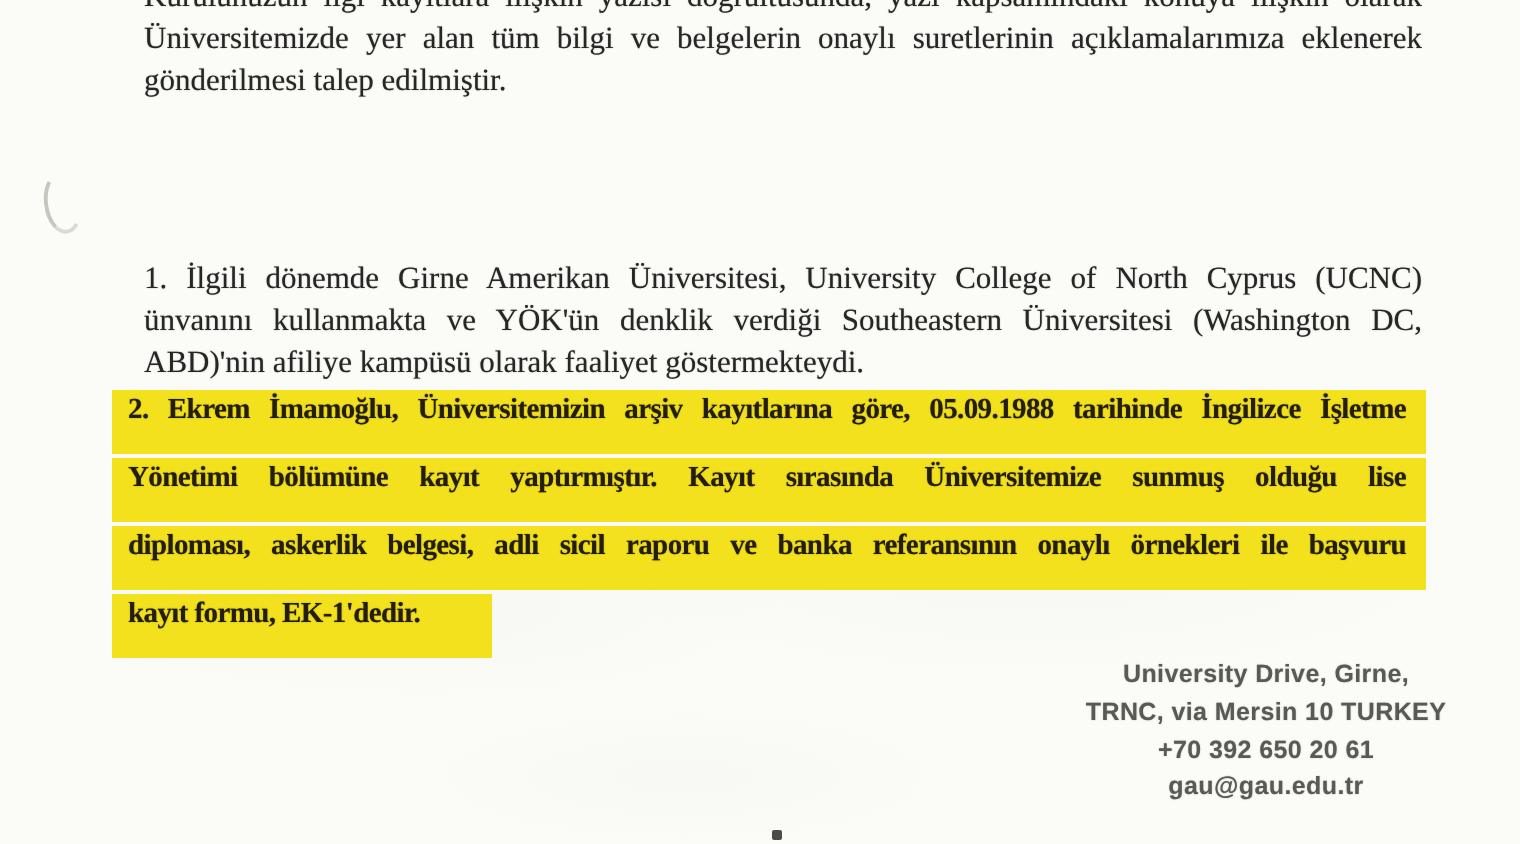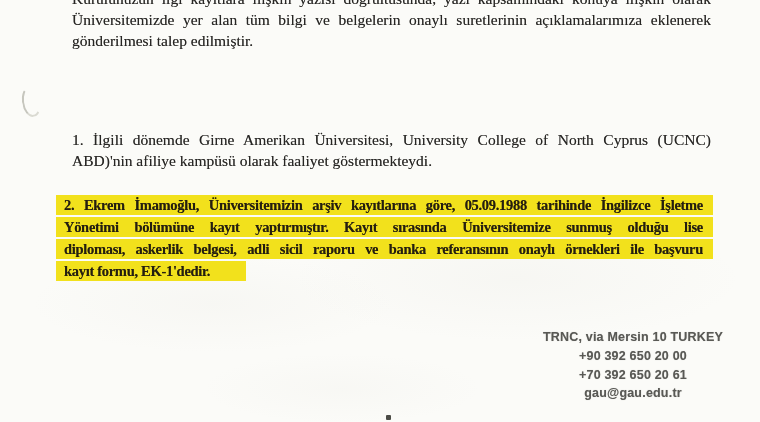--- a/index.html
+++ b/index.html
@@ -21,21 +21,21 @@
   .tline.short { text-align:center; text-align-last:left; white-space:nowrap; }
   .p1 { top:-12px; }
   .p2 { top:59px; }
   .p3 { top:129px; }
   .hl-para {
     position:absolute; left:56px; top:195px; width:657px;
     font-size:14.5px; font-weight:bold; letter-spacing:-0.3px;
     color:#241e10; text-shadow:0 0 .6px rgba(48,40,20,.6);
   }
   .hl-line {
-    height:20px; line-height:20px; margin-bottom:2px;
+    height:32px; line-height:20px; margin-bottom:2px;
     background:#f2e11c;
     padding:0 10px 0 8px;
     text-align:justify; text-align-last:justify; overflow:hidden;
   }
   .hl-line.last {
     width:172px; text-align:center; text-align-last:left; white-space:nowrap;
   }
   .address {
     position:absolute; left:538px; top:328px; width:190px;
     text-align:center;
@@ -62,33 +62,34 @@
 
   <div class="para p1">
     <div class="tline">Kurulunuzun ilgi kayıtlara ilişkin yazısı doğrultusunda, yazı kapsamındaki konuya ilişkin olarak</div>
     <div class="tline">Üniversitemizde yer alan tüm bilgi ve belgelerin onaylı suretlerinin açıklamalarımıza eklenerek</div>
     <div class="tline short">gönderilmesi talep edilmiştir.</div>
   </div>
 
 
   <div class="para p3">
     <div class="tline">1. İlgili dönemde Girne Amerikan Üniversitesi, University College of North Cyprus (UCNC)</div>
+    <div class="tline">ünvanını kullanmakta ve YÖK'ün denklik verdiği Southeastern Üniversitesi (Washington DC,</div>
     <div class="tline short">ABD)'nin afiliye kampüsü olarak faaliyet göstermekteydi.</div>
   </div>
 
   <div class="hl-para">
     <div class="hl-line">2. Ekrem İmamoğlu, Üniversitemizin arşiv kayıtlarına göre, 05.09.1988 tarihinde İngilizce İşletme</div>
     <div class="hl-line">Yönetimi bölümüne kayıt yaptırmıştır. Kayıt sırasında Üniversitemize sunmuş olduğu lise</div>
     <div class="hl-line">diploması, askerlik belgesi, adli sicil raporu ve banka referansının onaylı örnekleri ile başvuru</div>
     <div class="hl-line last">kayıt formu, EK-1'dedir.</div>
   </div>
 
   <div class="address">
+    <div class="addr-line">University Drive, Girne,</div>
     <div class="addr-line">TRNC, via Mersin 10 TURKEY</div>
-    <div class="addr-line">+90 392 650 20 00</div>
     <div class="addr-line">+70 392 650 20 61</div>
     <div class="addr-line">gau@gau.edu.tr</div>
   </div>
 
   <div class="pen-mark"></div>
   <div class="speck"></div>
 
 </div>
 
 </body></html>

